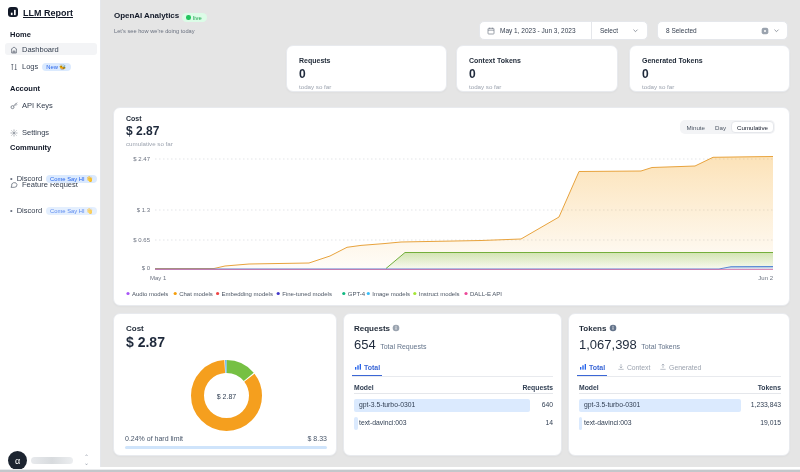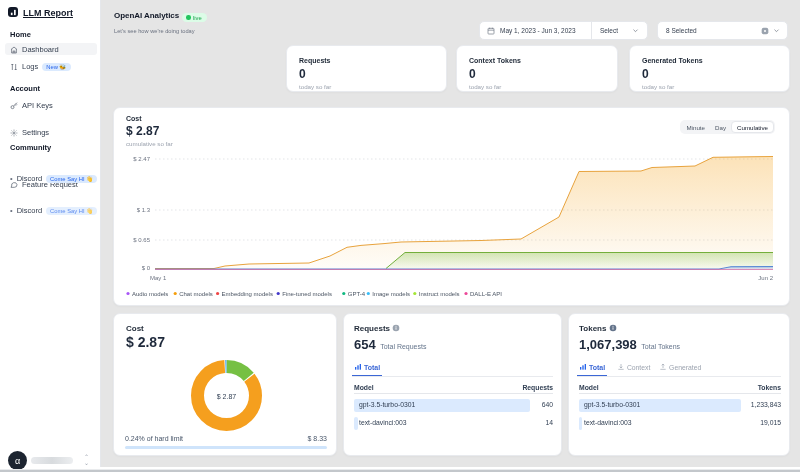--- a/index.html
+++ b/index.html
@@ -34,21 +34,21 @@
 .statlabel { position:absolute; left:12px; top:11px; font-size:7px; font-weight:600; color:#1f2937; }
 .statnum { position:absolute; left:12px; top:21px; font-size:12px; font-weight:bold; color:#1e293b; }
 .statsub { position:absolute; left:12px; top:37px; font-size:6.2px; color:#9ca3af; }
 
 
 .seg { position:absolute; right:14px; top:12px; background:#f3f4f6; border-radius:5px; display:flex; align-items:center; padding:1px; font-size:6.2px; color:#4b5563; }
 .seg span { padding:1.5px 5px; }
 .seg .on { background:#fff; border:1px solid #e5e7eb; border-radius:4px; color:#111827; }
 
 
-.bignum { font-size:13px; font-weight:bold; color:#1e293b; }
+.bignum { font-size:13px; font-weight:normal; color:#1e293b; }
 .tablehead { display:flex; justify-content:space-between; font-size:6.8px; font-weight:bold; color:#334155; }
 .trow { position:absolute; height:16px; font-size:6.8px; color:#334155; }
 .tbar { position:absolute; left:0; top:1.5px; height:13px; background:#dbeafe; border-radius:2px; }
 .tname { position:absolute; left:5px; top:4px; }
 .tval { position:absolute; right:0; top:4px; }
 .tabico { display:inline-block; vertical-align:-1px; }
 
 #footer { position:absolute; left:0; bottom:0; width:800px; height:3px; background:#e9ebed; }
 #footer div { position:absolute; bottom:0; width:100%; height:2px; background:#c3c7cb; }
 </style>

